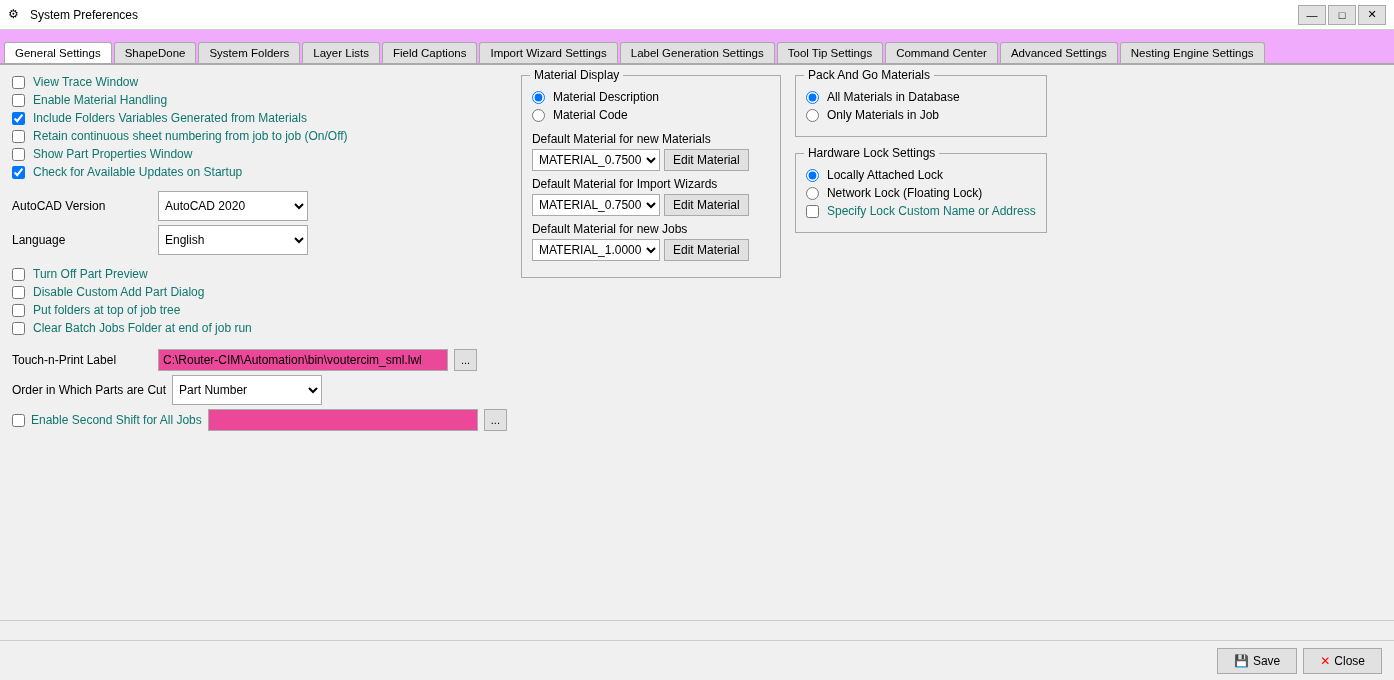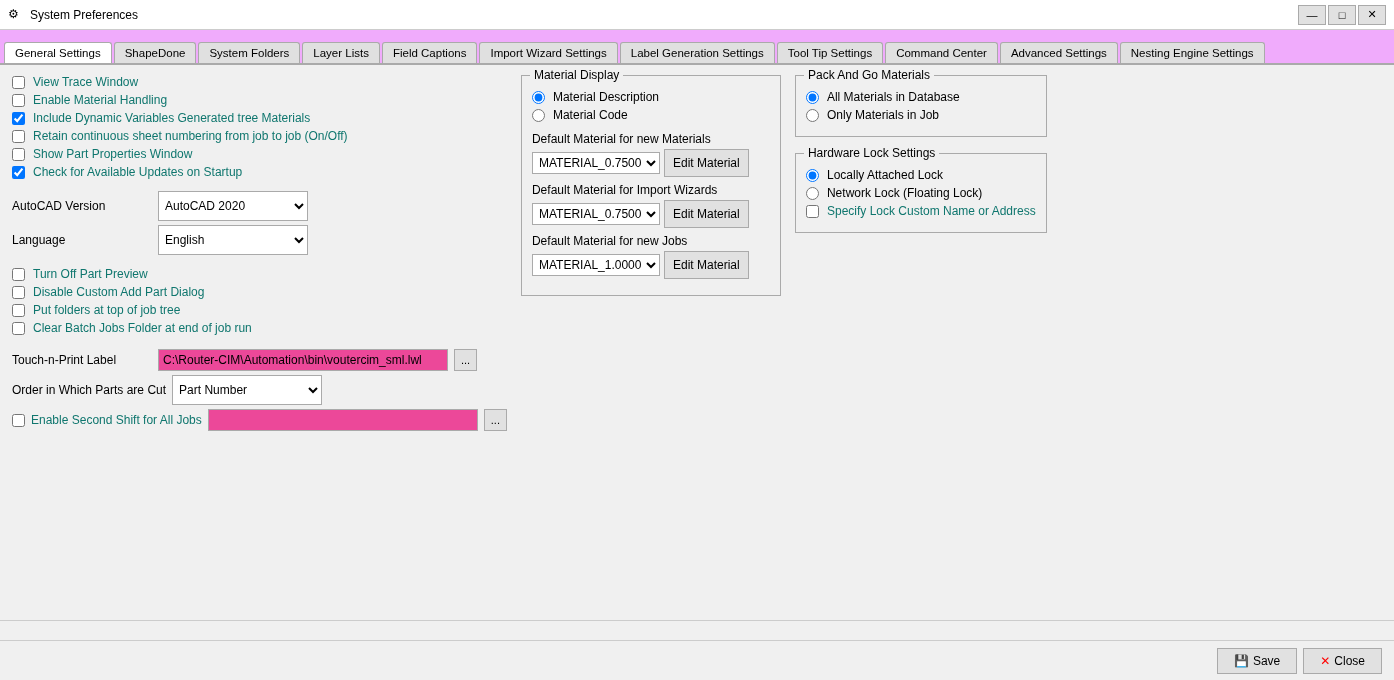--- a/index.html
+++ b/index.html
@@ -193,21 +193,21 @@
     .dropdown {
       height: 22px;
       border: 1px solid #aaa;
       background: #fff;
       font-size: 12px;
       padding: 1px 2px;
       width: 128px;
       appearance: auto;
     }
     .edit-btn {
-      height: 28px;
+      height: 22px;
       padding: 2px 8px;
       background: #e1e1e1;
       border: 1px solid #aaa;
       font-size: 12px;
       cursor: pointer;
       white-space: nowrap;
     }
 
     .dropdown-label {
       font-size: 12px;
@@ -323,21 +323,21 @@
       <div class="checkbox-row">
         <input type="checkbox" id="cb_view_trace" style="">
         <label for="cb_view_trace" class="checkbox-label">View Trace Window</label>
       </div>
       <div class="checkbox-row">
         <input type="checkbox" id="cb_enable_mat" style="">
         <label for="cb_enable_mat" class="checkbox-label">Enable Material Handling</label>
       </div>
       <div class="checkbox-row">
         <input type="checkbox" id="cb_include_dyn" checked="" style="">
-        <label for="cb_include_dyn" class="checkbox-label">Include Dynamic Variables Generated tree Materials</label>
+        <label for="cb_include_dyn" class="checkbox-label">Include Folders Variables Generated from Materials</label>
       </div>
       <div class="checkbox-row">
         <input type="checkbox" id="cb_retain" style="">
         <label for="cb_retain" class="checkbox-label">Retain continuous sheet numbering from job to job (On/Off)</label>
       </div>
       <div class="checkbox-row">
         <input type="checkbox" id="cb_show_part" style="">
         <label for="cb_show_part" class="checkbox-label">Show Part Properties Window</label>
       </div>
       <div class="checkbox-row">

